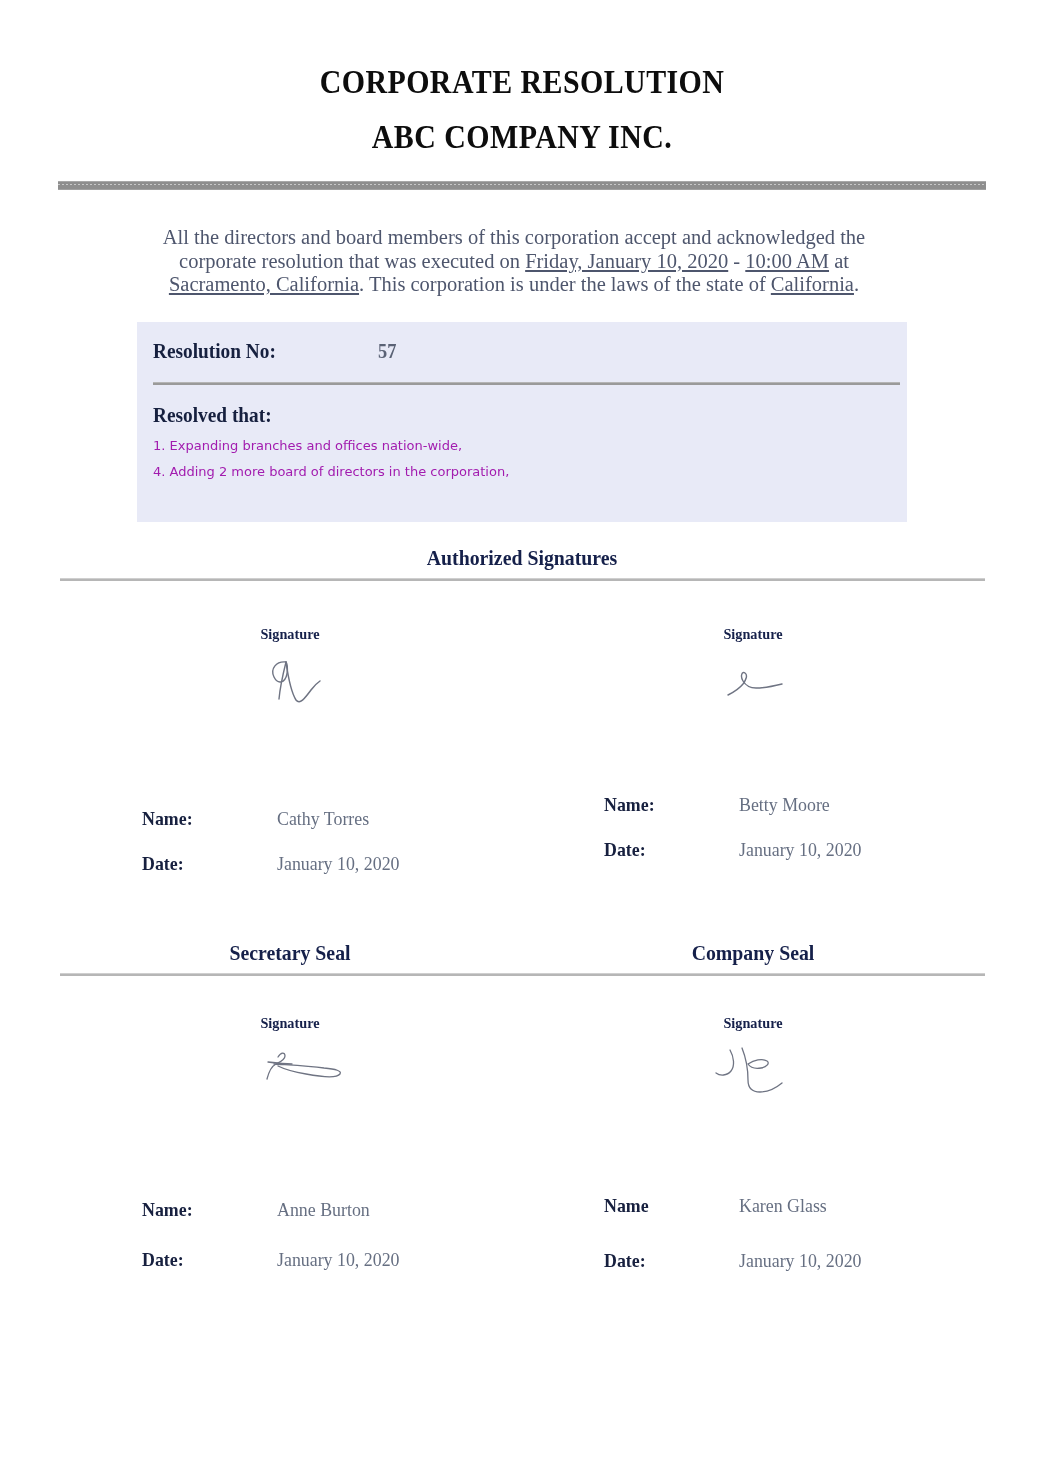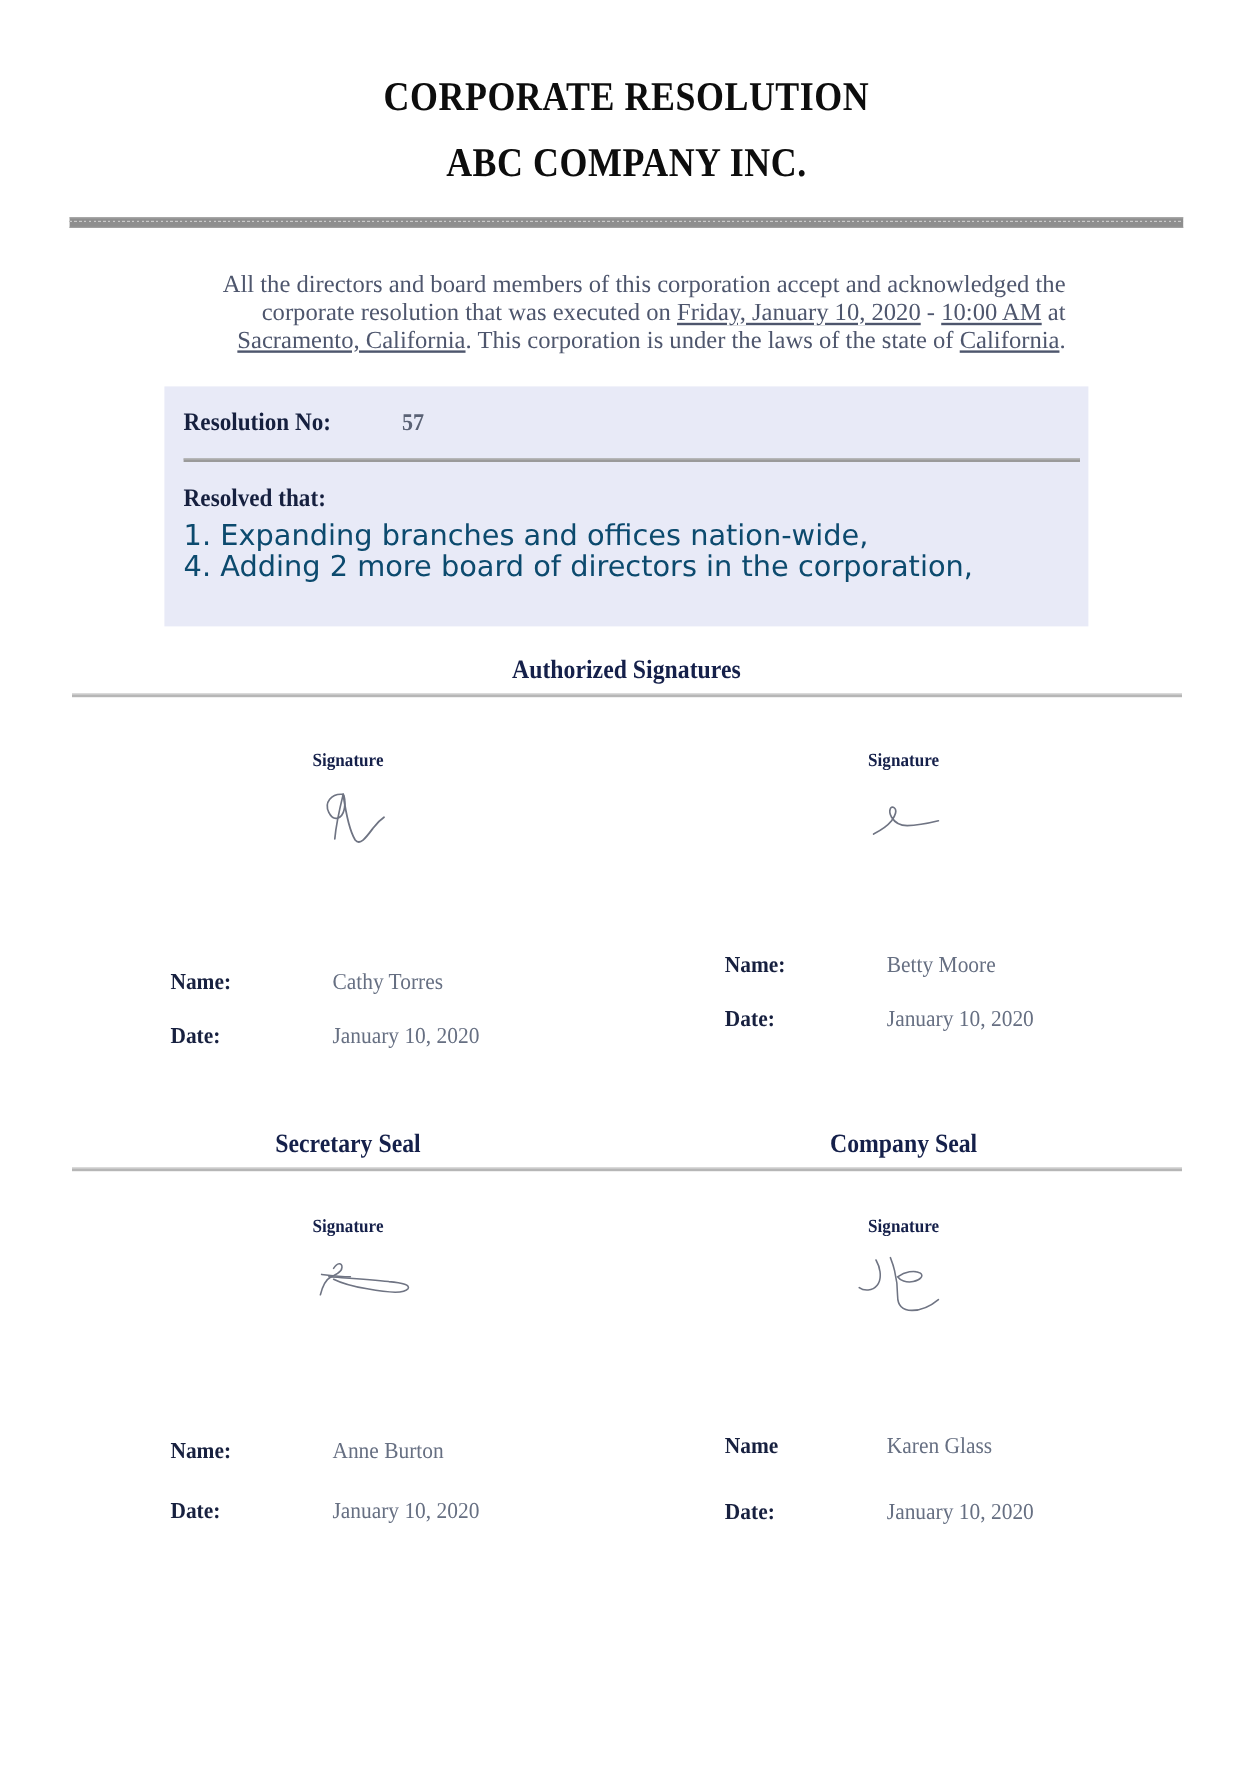--- a/index.html
+++ b/index.html
@@ -54,21 +54,21 @@
   
   .intro {
     position: absolute;
     left: 140px;
     top: 226px;
     width: 748px;
     font-family: "Liberation Serif", serif;
     font-size: 20.5px;
     line-height: 23.5px;
     color: #4e566d;
-    text-align: right;
+    text-align: center;
   }
   .intro .fill {
     text-decoration: underline;
     text-underline-offset: 2px;
   }
 
   
   .res-box {
     position: absolute;
     left: 137px;
@@ -76,20 +76,21 @@
     width: 770px;
     height: 200px;
     background: #e8eaf7;
   }
   .res-no-row {
     position: absolute;
     left: 16px;
     top: 17px;
     display: flex;
     align-items: baseline;
+    gap: 43px;
   }
   .res-no-label {
     font-family: "Liberation Serif", serif;
     font-weight: bold;
     font-size: 21px;
     color: #16203f;
     transform: scaleX(0.92);
     transform-origin: left center;
     white-space: nowrap;
   }
@@ -120,23 +121,23 @@
     font-size: 21px;
     color: #16203f;
     transform: scaleX(0.92);
     transform-origin: left center;
   }
   .res-items {
     position: absolute;
     left: 16px;
     top: 111px;
     font-family: "DejaVu Sans", sans-serif;
-    font-size: 24px;
+    font-size: 13px;
     line-height: 26px;
-    color: #0c4a6e;
+    color: #a21caf;
   }
   .res-items div { white-space: nowrap; }
 
   
   .section-heading {
     position: absolute;
     font-family: "Liberation Serif", serif;
     font-weight: bold;
     font-size: 22px;
     color: #15204a;

